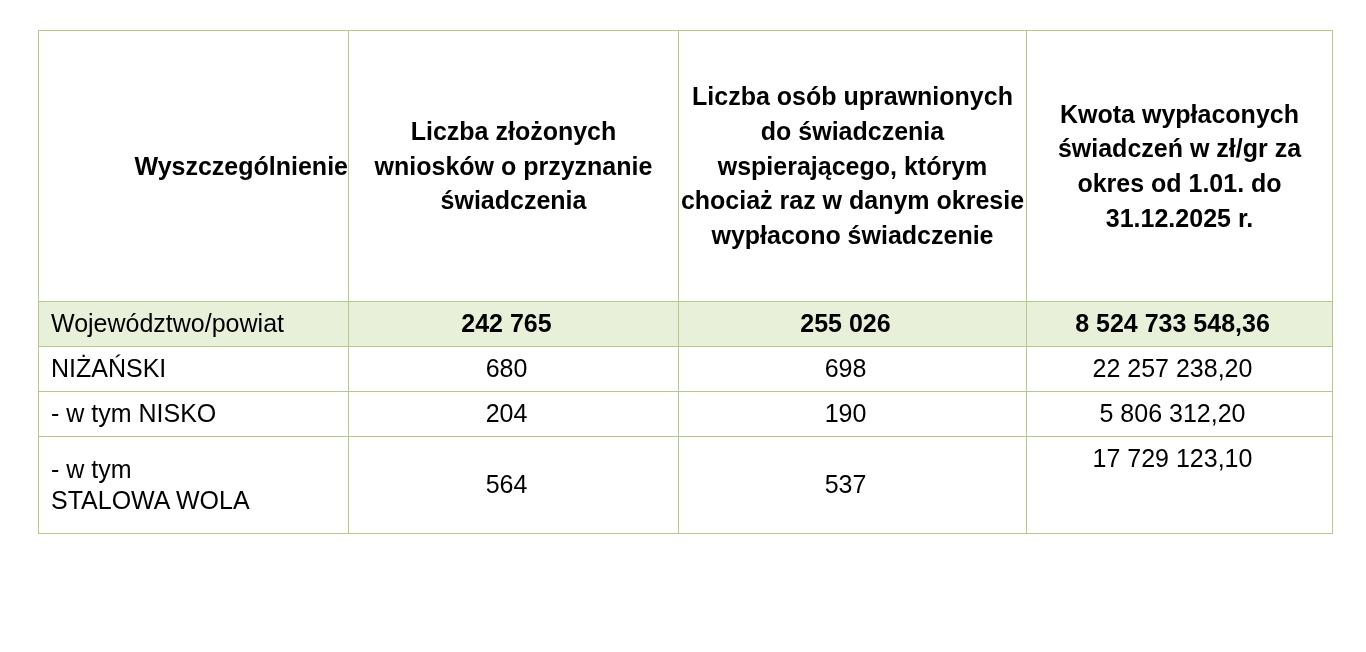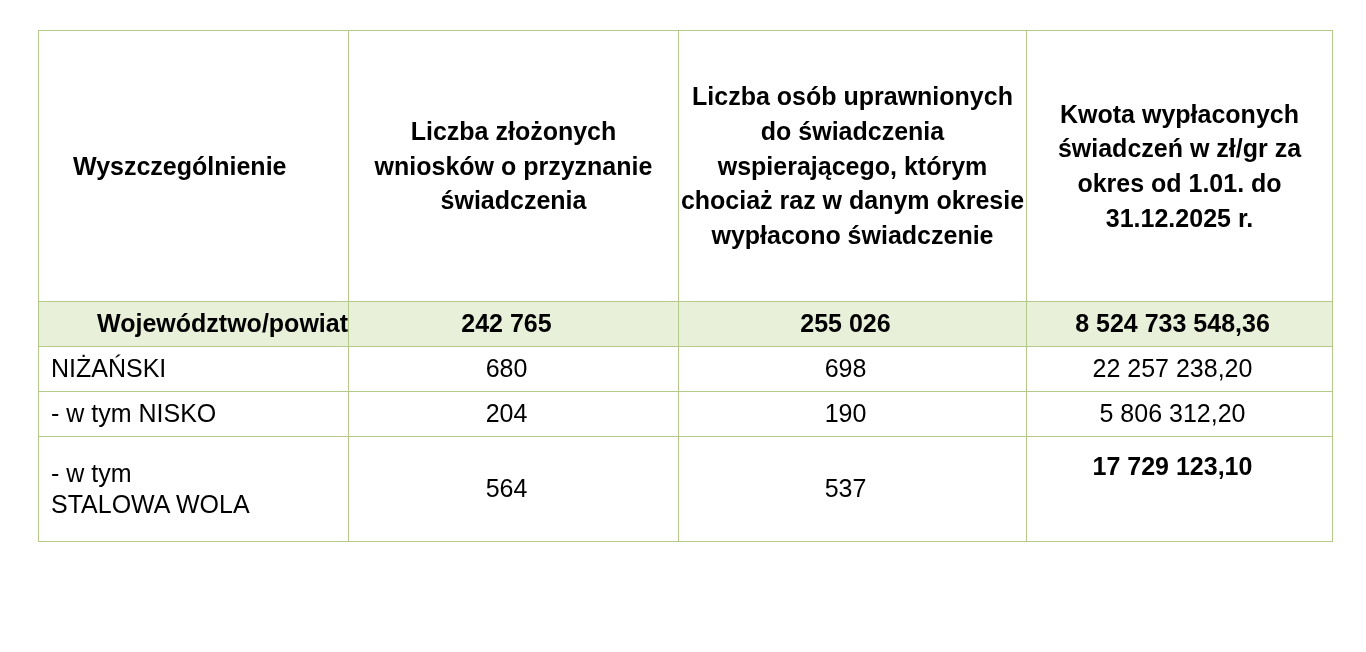--- a/index.html
+++ b/index.html
@@ -40,21 +40,21 @@
   thead th {
     height: 270px;
     font-weight: bold;
     font-size: 25px;
     line-height: 1.39;
     text-align: center;
     padding: 4px 10px;
     background: #ffffff;
   }
   thead th.first-col {
-    text-align: left;
+    text-align: right;
     padding-left: 34px;
   }
 
   tbody td {
     font-size: 25px;
     line-height: 1.25;
     height: 44px;
     padding: 3px 14px;
   }
   tbody td.label {
@@ -64,33 +64,31 @@
   }
   tbody td.num {
     text-align: center;
     padding-right: 14px;
   }
   tr.total-row td {
     background: #e9f0da;
     font-weight: bold;
   }
   tr.total-row td.label {
-    font-weight: bold;
-    text-align: right;
+    font-weight: normal;
   }
   tr.tall td {
     height: 90px;
   }
   tr.tall td.label {
     vertical-align: middle;
   }
   tr.tall td.amount {
     vertical-align: top;
-    padding-top: 14px;
-    font-weight: bold;
+    padding-top: 6px;
   }
 </style>
 </head>
 <body>
 
 <div class="sheet">
   <table class="data-table">
     <colgroup>
       <col class="c0">
       <col class="c1">

